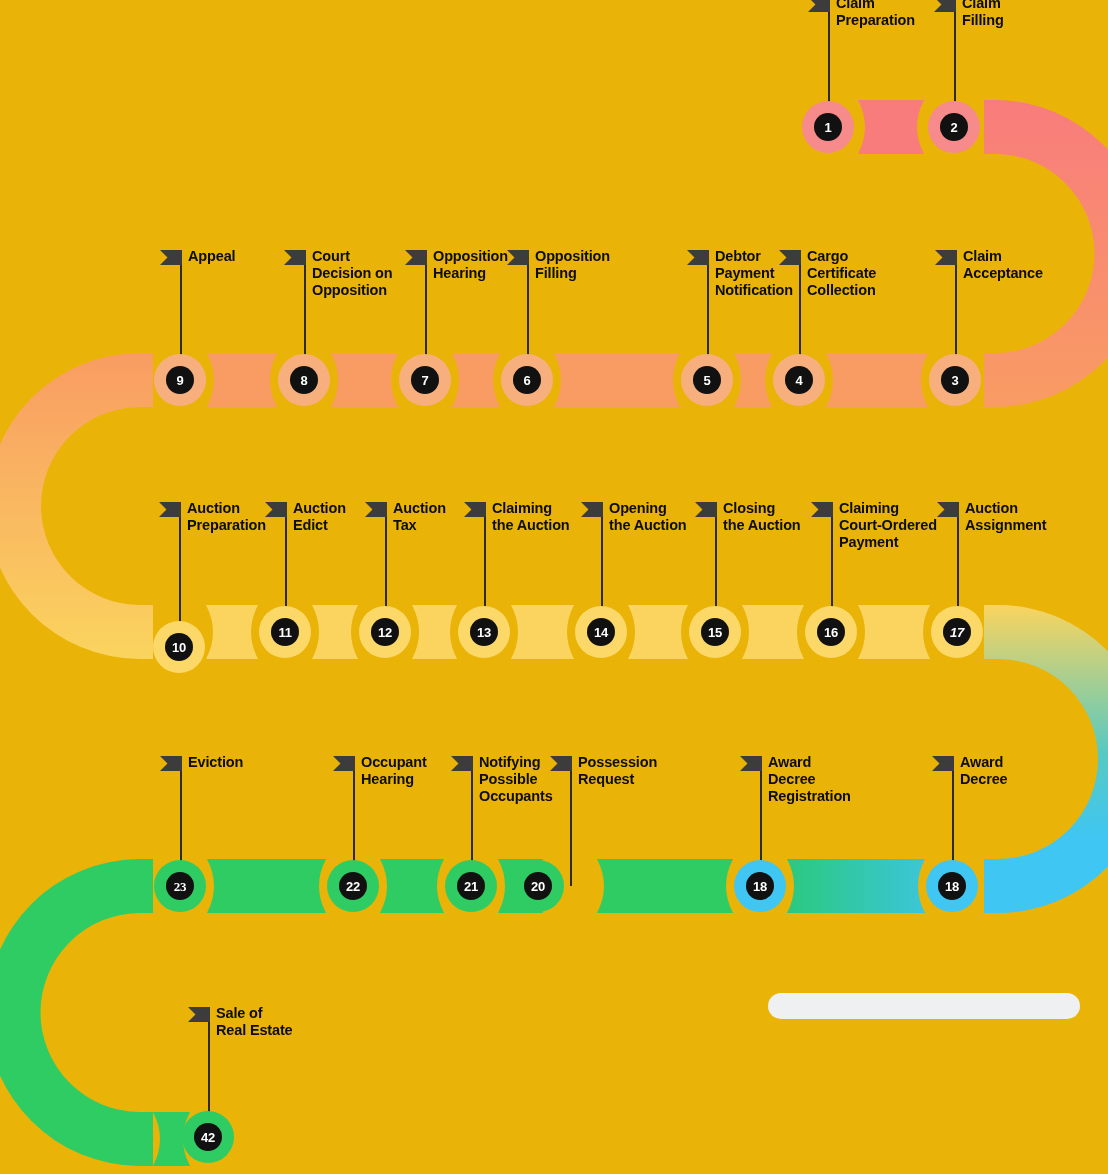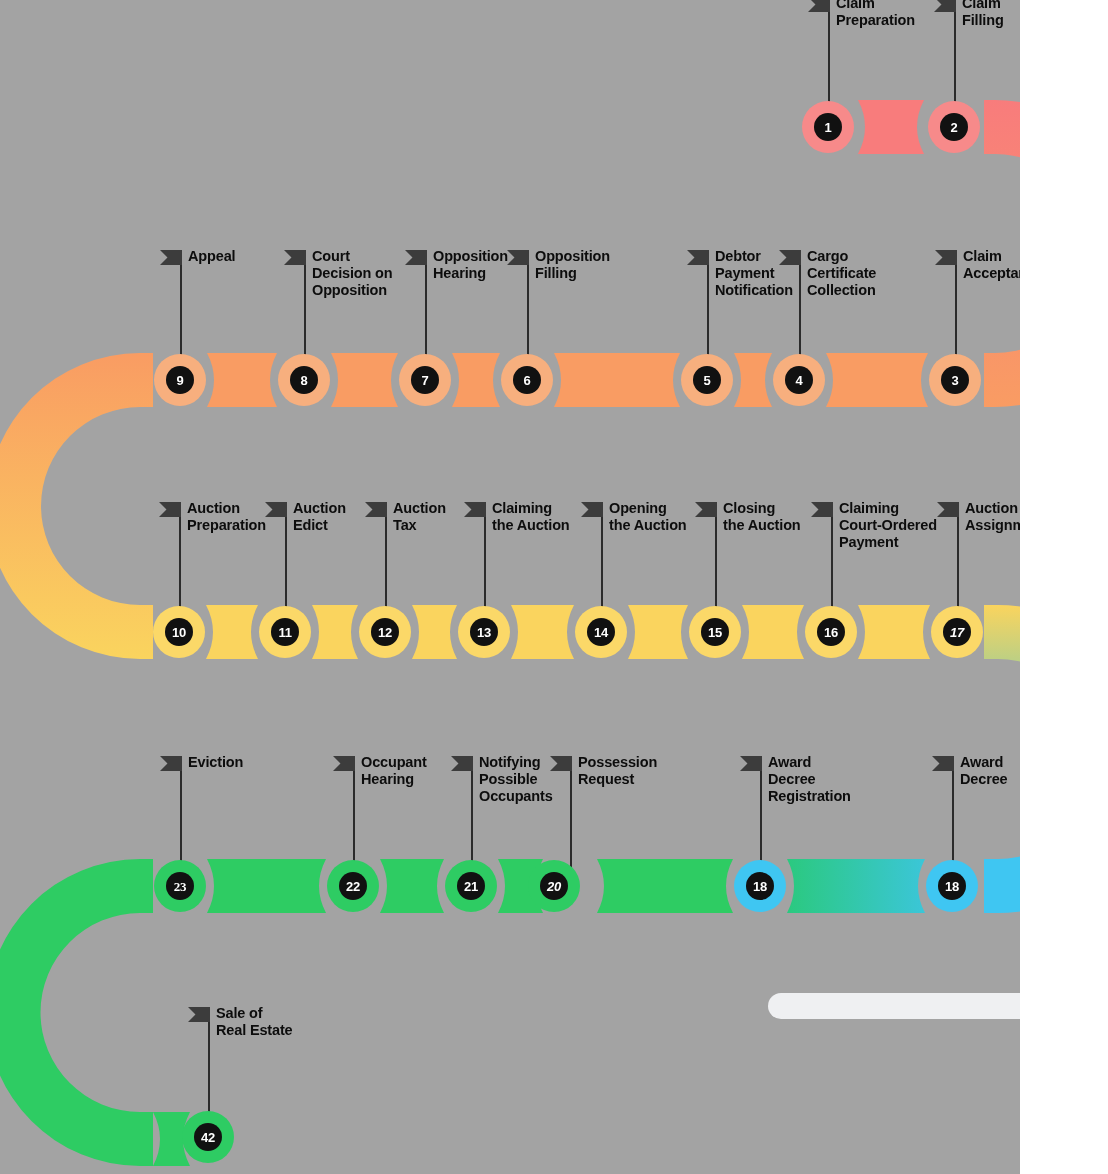--- a/index.html
+++ b/index.html
@@ -2,24 +2,24 @@
 <html><head>
 <meta charset="utf-8">
 <style>
   html,body{margin:0;padding:0;background:#ffffff;}
   body{
     font-family:"Liberation Sans","DejaVu Sans",sans-serif;
     -webkit-font-smoothing:antialiased;
   }
   #stage{
     position:relative;
-    width:1020px;
+    width:1108px;
     height:1174px;
     overflow:hidden;
-    background:#a3a3a3;
+    background:#eab308;
   }
   #flow-svg{
     position:absolute;
     left:0;top:0;
     width:1108px;
     height:1174px;
   }
   
   .marker{
     position:absolute;
@@ -264,21 +264,21 @@
       </div>
       <div class="node" style="left: 180px; top: 380px; background: rgb(247, 175, 126);">
         <div class="disc">9</div>
       </div>
       <div class="marker" style="left: 179px; top: 502px;">
         <div class="pole" style="height: 130px;"></div>
         <div class="flag"></div>
         <div class="label">Auction
 Preparation</div>
       </div>
-      <div class="node" style="left: 179px; top: 632px; background: rgb(251, 216, 104);">
+      <div class="node" style="left: 179px; top: 647px; background: rgb(251, 216, 104);">
         <div class="disc">10</div>
       </div>
       <div class="marker" style="left: 285px; top: 502px;">
         <div class="pole" style="height: 130px;"></div>
         <div class="flag"></div>
         <div class="label">Auction
 Edict</div>
       </div>
       <div class="node" style="left: 285px; top: 632px; background: rgb(251, 216, 104);">
         <div class="disc">11</div>
@@ -356,21 +356,21 @@
       </div>
       <div class="node" style="left: 760px; top: 886px; background: rgb(63, 198, 242);">
         <div class="disc">18</div>
       </div>
       <div class="marker" style="left: 570px; top: 756px;">
         <div class="pole" style="height: 130px;"></div>
         <div class="flag"></div>
         <div class="label">Possession
 Request</div>
       </div>
-      <div class="node" style="left: 554px; top: 886px; background: rgb(46, 204, 99); font-style: italic;">
+      <div class="node" style="left: 538px; top: 886px; background: rgb(46, 204, 99);">
         <div class="disc">20</div>
       </div>
       <div class="marker" style="left: 471px; top: 756px;">
         <div class="pole" style="height: 130px;"></div>
         <div class="flag"></div>
         <div class="label">Notifying
 Possible
 Occupants</div>
       </div>
       <div class="node" style="left: 471px; top: 886px; background: rgb(46, 204, 99);">

